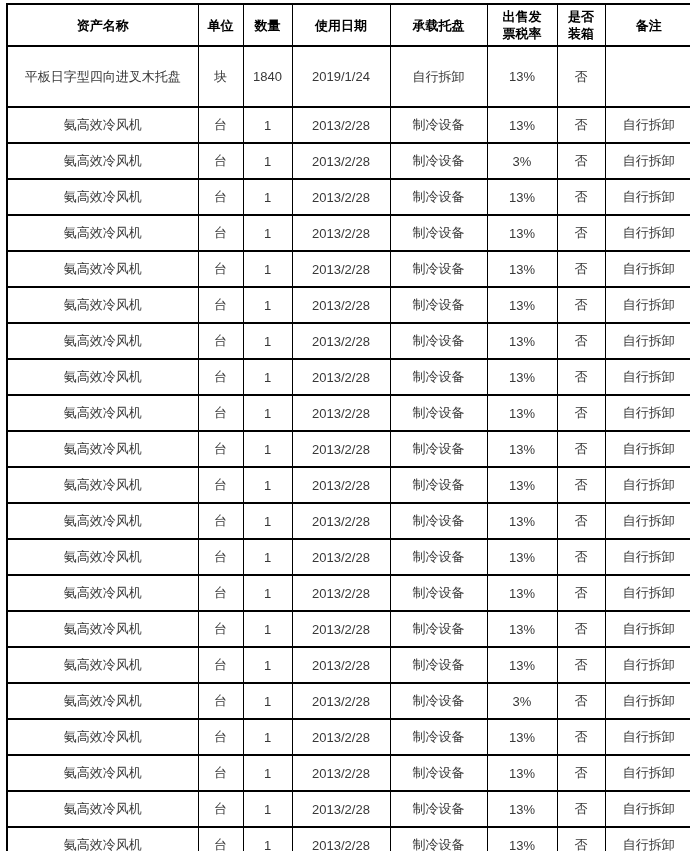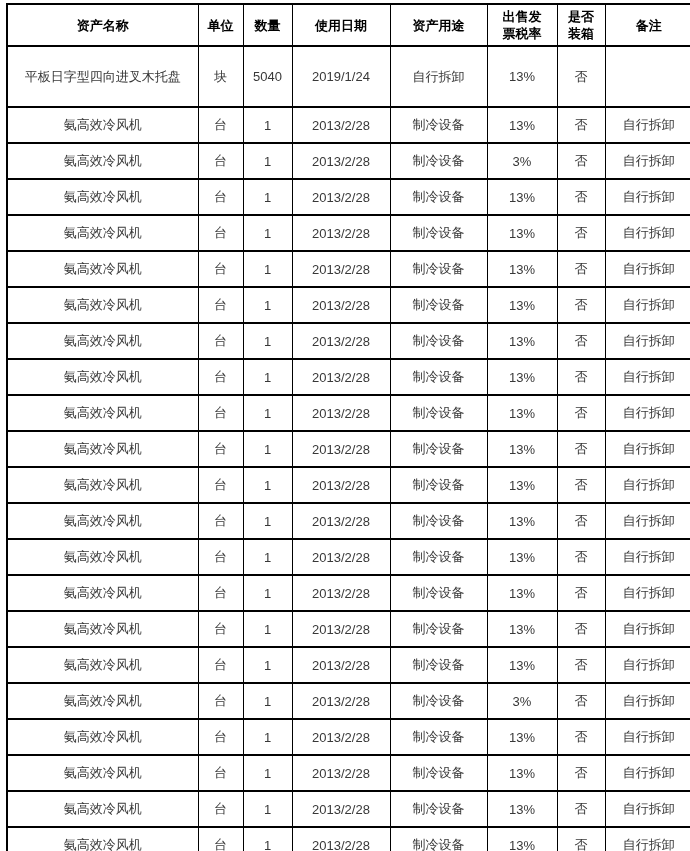--- a/index.html
+++ b/index.html
@@ -65,31 +65,31 @@
       <col style="width:70px">
       <col style="width:48px">
       <col style="width:88px">
     </colgroup>
     <thead>
       <tr>
           <th><span>资产名称</span></th>
           <th><span>单位</span></th>
           <th><span>数量</span></th>
           <th><span>使用日期</span></th>
-          <th><span>资产用途</span></th>
+          <th><span>承载托盘</span></th>
           <th><span>出售发</span><br><span>票税率</span></th>
           <th><span>是否</span><br><span>装箱</span></th>
           <th><span>备注</span></th>
         </tr>
     </thead>
     <tbody>
         <tr class="data-row first">
           <td>平板日字型四向进叉木托盘</td>
           <td>块</td>
-          <td>5040</td>
+          <td>1840</td>
           <td>2019/1/24</td>
           <td>自行拆卸</td>
           <td>13%</td>
           <td>否</td>
           <td></td>
         </tr>
         <tr class="data-row">
           <td>氨高效冷风机</td>
           <td>台</td>
           <td>1</td>

